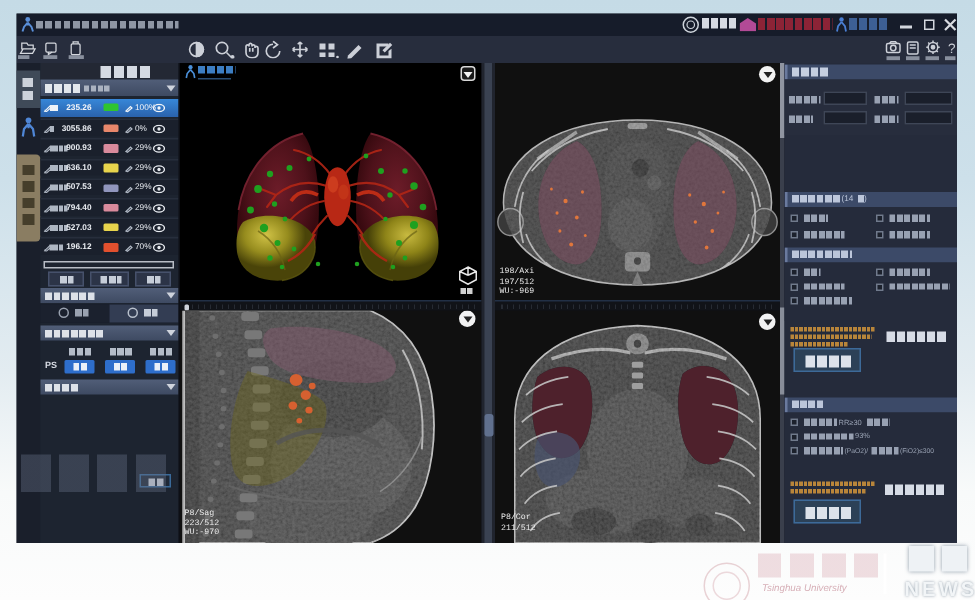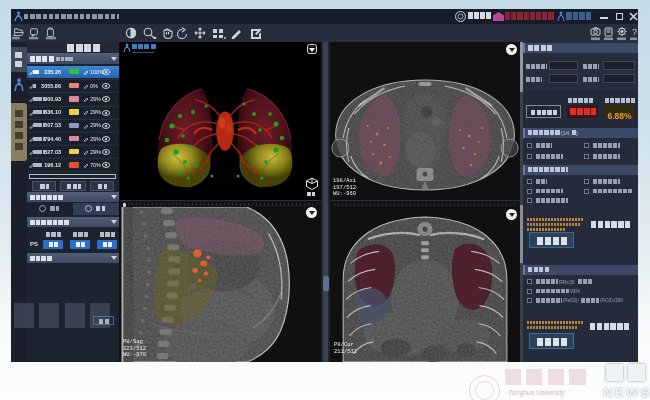--- a/index.html
+++ b/index.html
@@ -622,31 +622,20 @@
  <div class="ab" style="left:0;top:11px;width:115px;height:37px;background:#272d3d">
   <i class="zh" style="--c:#98a1b2;--w:4px;--p:5px;width:21px;height:4.5px;position:absolute;left:3px;top:11px"></i>
   <div class="ab" style="left:26px;top:8px;width:29px;height:9px;background:#1a1f2b;border:1px solid #3e4657"></div>
   <i class="zh" style="--c:#98a1b2;--w:4px;--p:5px;width:16px;height:4.5px;position:absolute;left:60px;top:11px"></i>
   <div class="ab" style="left:80px;top:8px;width:32px;height:9px;background:#1a1f2b;border:1px solid #3e4657"></div>
   <i class="zh" style="--c:#98a1b2;--w:4px;--p:5px;width:16px;height:4.5px;position:absolute;left:3px;top:24px"></i>
   <div class="ab" style="left:26px;top:21px;width:29px;height:9px;background:#1a1f2b;border:1px solid #3e4657"></div>
   <i class="zh" style="--c:#98a1b2;--w:4px;--p:5px;width:16px;height:4.5px;position:absolute;left:60px;top:24px"></i>
   <div class="ab" style="left:80px;top:21px;width:32px;height:9px;background:#1a1f2b;border:1px solid #3e4657"></div>
  </div>
- <div class="ab" style="left:0;top:48px;width:115px;height:38px;background:#232939">
-  <i class="zh" style="--c:#b6bfd0;--w:4.2px;--p:5.2px;width:26px;height:4.5px;position:absolute;left:45px;top:8px"></i>
-  <i class="zh" style="--c:#b6bfd0;--w:4.2px;--p:5.2px;width:30px;height:4.5px;position:absolute;left:82px;top:8px"></i>
-  <div class="ab" style="left:3px;top:15px;width:35px;height:13px;background:#222838;border:1px solid #7e8798">
-          <i class="zh" style="--c:#ccd2dc;--w:4.4px;--p:5.5px;width:26px;height:5px;position:absolute;left:4px;top:3.5px"></i>
-        </div>
-  <div class="ab" style="left:44px;top:15px;width:31px;height:13px;background:#391419">
-          <i class="zh" style="--c:#dd2f24;--w:5.8px;--p:7px;width:26px;height:6.5px;position:absolute;left:3px;top:3px"></i>
-        </div>
-  <div class="ab" style="left:81px;top:15px;width:31px;height:13px;background:#342a10;text-align:center"><span style="font-size:8.5px;font-weight:bold;color:#df9c2b;line-height:13px">6.88%</span></div>
- </div>
  <div class="hdr" style="left:0;top:86px;width:115px;height:10px;background:#3c4a68">
         <div class="ab" style="left:0;top:0;width:2px;height:10px;background:#6a7a9e"></div>
         <i class="zh" style="--c:#bcc6da;--w:4.4px;--p:5.5px;width:32px;height:5px;position:absolute;left:5px;top:2px"></i>
         <span class="ab" style="left:38px;top:2px;font-size:5.5px;color:#bcc6da">(14</span>
         <i class="zh" style="--c:#bcc6da;--w:4.4px;--p:5.5px;width:4.4px;height:5px;position:absolute;left:49px;top:2px"></i>
         <span class="ab" style="left:53px;top:2px;font-size:5.5px;color:#bcc6da">)</span>
       </div>
  <div class="ab" style="left:0;top:96px;width:115px;height:27px;background:#252b3b">
   <span class="cb" style="left:4px;top:5px"></span>
         <i class="zh" style="--c:#98a1b2;--w:4px;--p:5px;width:16px;height:4.5px;position:absolute;left:13px;top:5px"></i>

